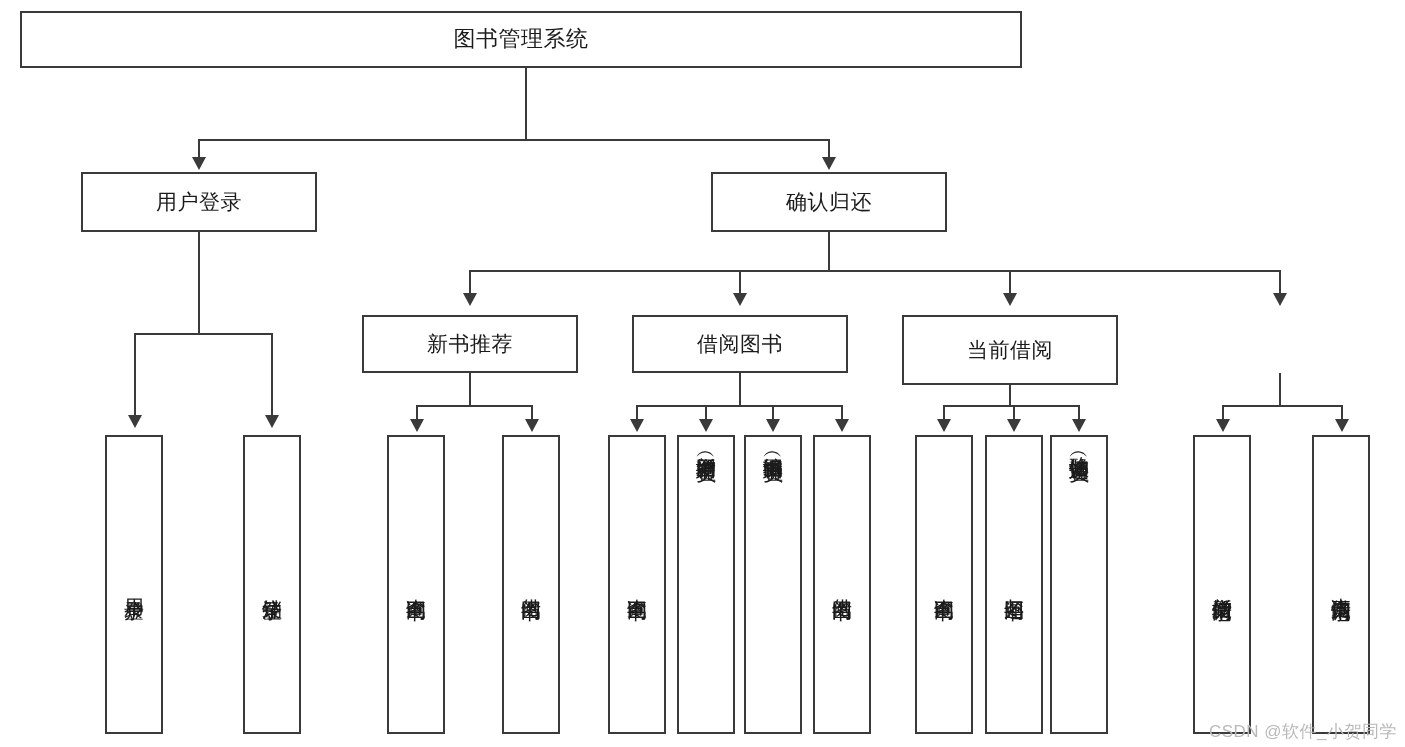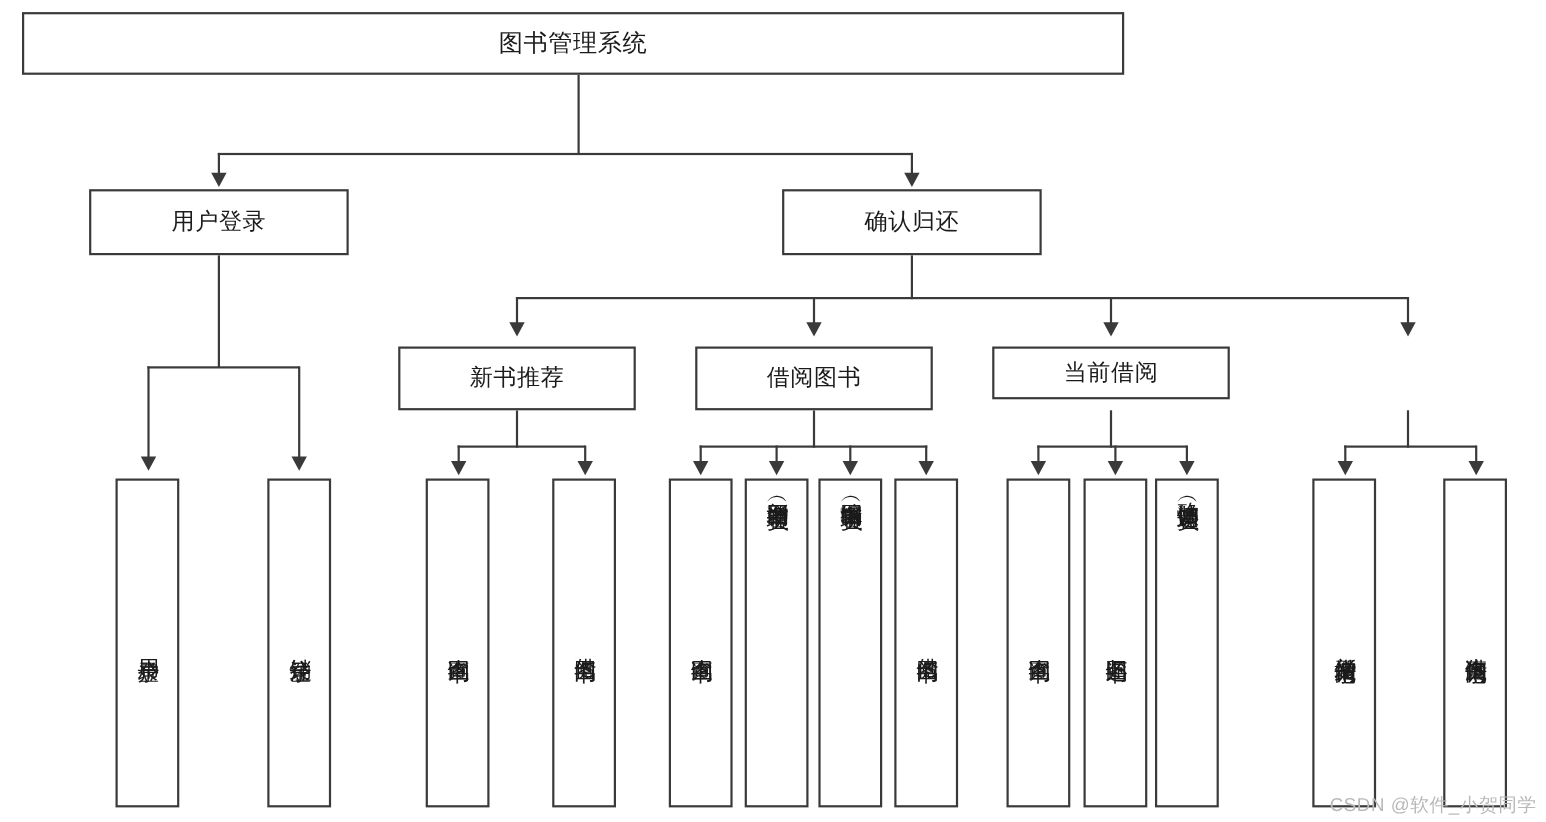--- a/index.html
+++ b/index.html
@@ -129,21 +129,21 @@
   <div class="arrow" style="left:1003px; top:293px;"></div>
   <div class="ln v" style="left:1279px; top:270px; width:2px; height:26px;"></div>
   <div class="arrow" style="left:1273px; top:293px;"></div>
 
   <div class="node h" style="left:362px; top:315px; width:216px; height:58px;">
     <span class="lbl">新书推荐</span>
   </div>
   <div class="node h" style="left:632px; top:315px; width:216px; height:58px;">
     <span class="lbl">借阅图书</span>
   </div>
-  <div class="node h" style="left:902px; top:315px; width:216px; height:48px;">
+  <div class="node h" style="left:902px; top:315px; width:216px; height:70px;">
     <span class="lbl">当前借阅</span>
   </div>
 
   <div class="ln v" style="left:469px; top:373px; width:2px; height:34px;"></div>
   <div class="ln h" style="left:416px; top:405px; width:116px; height:2px;"></div>
   <div class="ln v" style="left:416px; top:405px; width:2px; height:16px;"></div>
   <div class="arrow" style="left:410px; top:419px;"></div>
   <div class="ln v" style="left:531px; top:405px; width:2px; height:16px;"></div>
   <div class="arrow" style="left:525px; top:419px;"></div>
 

